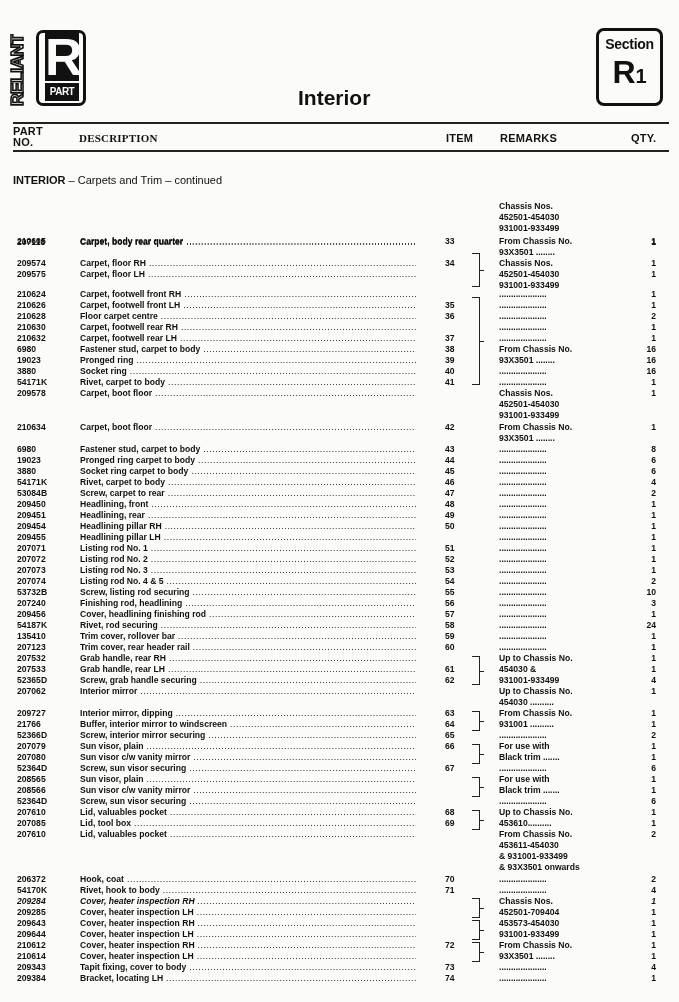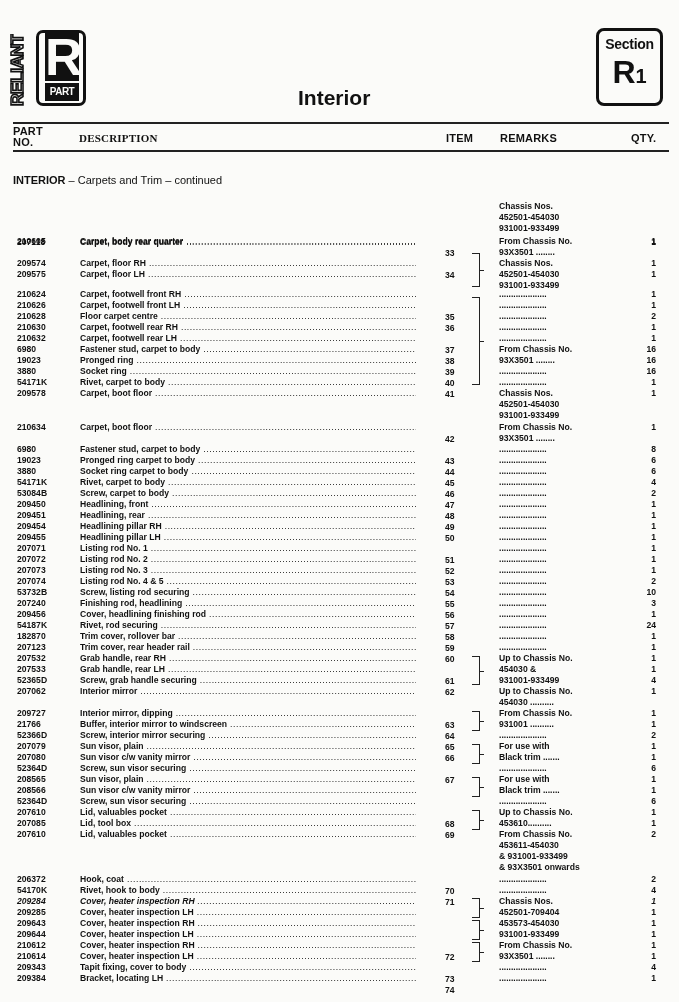--- a/index.html
+++ b/index.html
@@ -19,21 +19,21 @@
   .section-code { font-size:32px; font-weight:bold; line-height:32px; margin-top:4px; }
   .section-code sub { font-size:20px; vertical-align:baseline; }
   .rule { position:absolute; left:13px; width:656px; height:2px; background:#222; }
   .hdr { position:absolute; font-size:11px; font-weight:bold; letter-spacing:0.2px; }
   .section-heading { position:absolute; left:13px; top:174px; font-size:11px; font-weight:bold; }
   .section-heading span { font-weight:normal; }
   .row { position:absolute; left:0; width:679px; height:11px; font-size:8.6px; line-height:11px; font-weight:bold; }
   .row .pn { position:absolute; left:17px; width:60px; }
   .row .desc { position:absolute; left:80px; width:336px; overflow:hidden; white-space:nowrap; }
   .row .desc .dots { font-weight:normal; letter-spacing:0.6px; }
-  .row .item { position:absolute; left:445px; width:20px;margin-top:12px; }
+  .row .item { position:absolute; left:445px; width:20px; }
   .row .qty { position:absolute; left:630px; width:26px; text-align:right; }
   .rem-line { position:absolute; left:499px; font-size:8.6px; line-height:11px; font-weight:bold; white-space:nowrap; }
   .brk { position:absolute; left:472px; border:1px solid #222; border-left:none; width:8px; box-sizing:border-box; }
   .brk::after { content:""; position:absolute; left:7px; top:50%; width:5px; height:1px; background:#222; }
 </style>
 </head>
 <body>
 
 <div class="logo-word">
   <svg width="16" height="72" viewBox="0 0 16 72">
@@ -179,21 +179,21 @@
       <span class="qty">6</span>
     </div>
     <div class="row" style="top: 477px;">
       <span class="pn">54171K</span>
       <span class="desc"><span>Rivet, carpet to body</span><span class="dots"> ........................................................................................................................</span></span>
       <span class="item">46</span>
       <span class="qty">4</span>
     </div>
     <div class="row" style="top: 488px;">
       <span class="pn">53084B</span>
-      <span class="desc"><span>Screw, carpet to body</span><span class="dots"> ........................................................................................................................</span></span>
+      <span class="desc"><span>Screw, carpet to rear</span><span class="dots"> ........................................................................................................................</span></span>
       <span class="item">47</span>
       <span class="qty">2</span>
     </div>
     <div class="row" style="top: 499px;">
       <span class="pn">209450</span>
       <span class="desc"><span>Headlining, front</span><span class="dots"> ........................................................................................................................</span></span>
       <span class="item">48</span>
       <span class="qty">1</span>
     </div>
     <div class="row" style="top: 510px;">
@@ -256,21 +256,21 @@
       <span class="item">57</span>
       <span class="qty">1</span>
     </div>
     <div class="row" style="top: 620px;">
       <span class="pn">54187K</span>
       <span class="desc"><span>Rivet, rod securing</span><span class="dots"> ........................................................................................................................</span></span>
       <span class="item">58</span>
       <span class="qty">24</span>
     </div>
     <div class="row" style="top: 631px;">
-      <span class="pn">182870</span>
+      <span class="pn">135410</span>
       <span class="desc"><span>Trim cover, rollover bar</span><span class="dots"> ........................................................................................................................</span></span>
       <span class="item">59</span>
       <span class="qty">1</span>
     </div>
     <div class="row" style="top: 642px;">
       <span class="pn">207123</span>
       <span class="desc"><span>Trim cover, rear header rail</span><span class="dots"> ........................................................................................................................</span></span>
       <span class="item">60</span>
       <span class="qty">1</span>
     </div>

